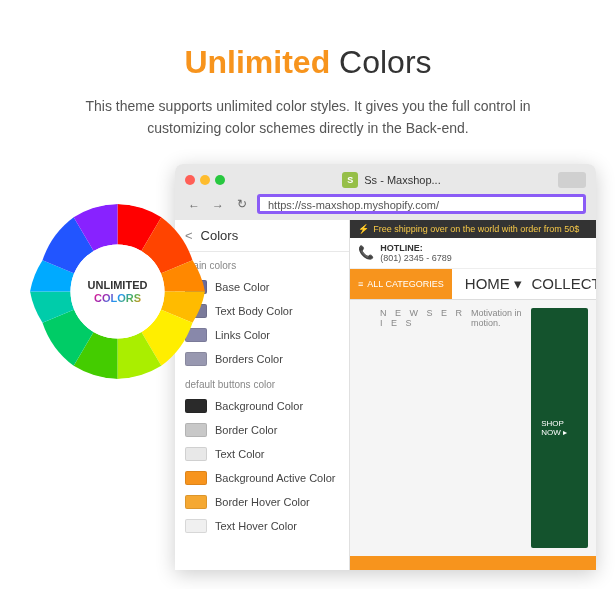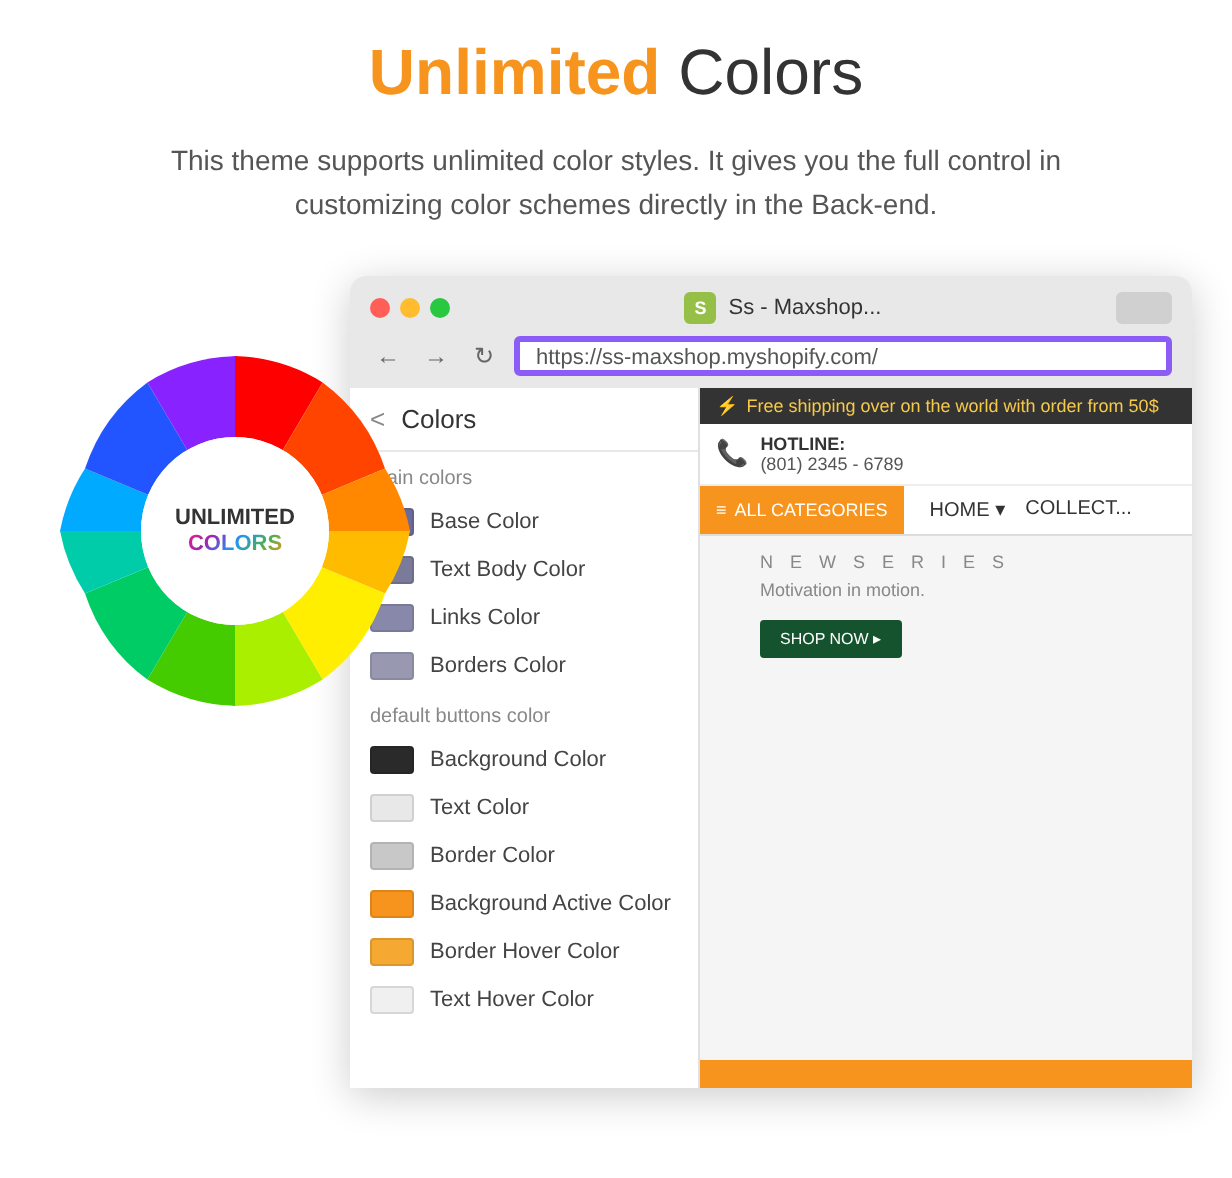--- a/index.html
+++ b/index.html
@@ -6,21 +6,21 @@
     body {
       font-family: 'Segoe UI', Arial, sans-serif;
       background: #ffffff;
       width: 616px;
       min-height: 589px;
       overflow: hidden;
     }
 
     .page-container {
       width: 616px;
-      padding: 18px 20px 20px;
+      padding: 44px 20px 20px;
       display: flex;
       flex-direction: column;
       align-items: center;
     }
 
     .headline {
       font-size: 32px;
       font-weight: 400;
       color: #333;
       margin-bottom: 14px;
@@ -320,37 +320,38 @@
     }
 
     .nav-links {
       display: flex;
       align-items: center;
       flex: 1;
       padding: 0 8px;
     }
 
     .nav-link {
-      font-size: 10px;
+      font-size: 15px;
       color: #333;
       padding: 6px 5px;
       white-space: nowrap;
       display: flex;
       align-items: center;
       gap: 2px;
     }
 
     .hero-area {
       flex: 1;
       background: #f5f5f5;
       padding: 8px 8px 8px 30px;
       position: relative;
       overflow: hidden;
       display: flex;
-      flex-direction: column;
+      flex-direction: row;
+      justify-content: center;
     }
 
     .hero-series {
       font-size: 9px;
       letter-spacing: 3px;
       color: #888;
       font-weight: 500;
       text-transform: uppercase;
       margin-bottom: 4px;
     }
@@ -512,26 +513,26 @@
               <span>Borders Color</span>
             </div>
           </div>
           <div class="section-label">default buttons color</div>
           <div>
             <div class="color-item">
               <div class="color-swatch" style="background:#2a2a2a"></div>
               <span>Background Color</span>
             </div>
             <div class="color-item">
+              <div class="color-swatch" style="background:#c8c8c8"></div>
+              <span>Border Color</span>
+            </div>
+            <div class="color-item">
               <div class="color-swatch" style="background:#e8e8e8"></div>
               <span>Text Color</span>
-            </div>
-            <div class="color-item">
-              <div class="color-swatch" style="background:#c8c8c8"></div>
-              <span>Border Color</span>
             </div>
             <div class="color-item">
               <div class="color-swatch" style="background:#f7941d"></div>
               <span>Background Active Color</span>
             </div>
             <div class="color-item">
               <div class="color-swatch" style="background:#f5a832"></div>
               <span>Border Hover Color</span>
             </div>
             <div class="color-item">

